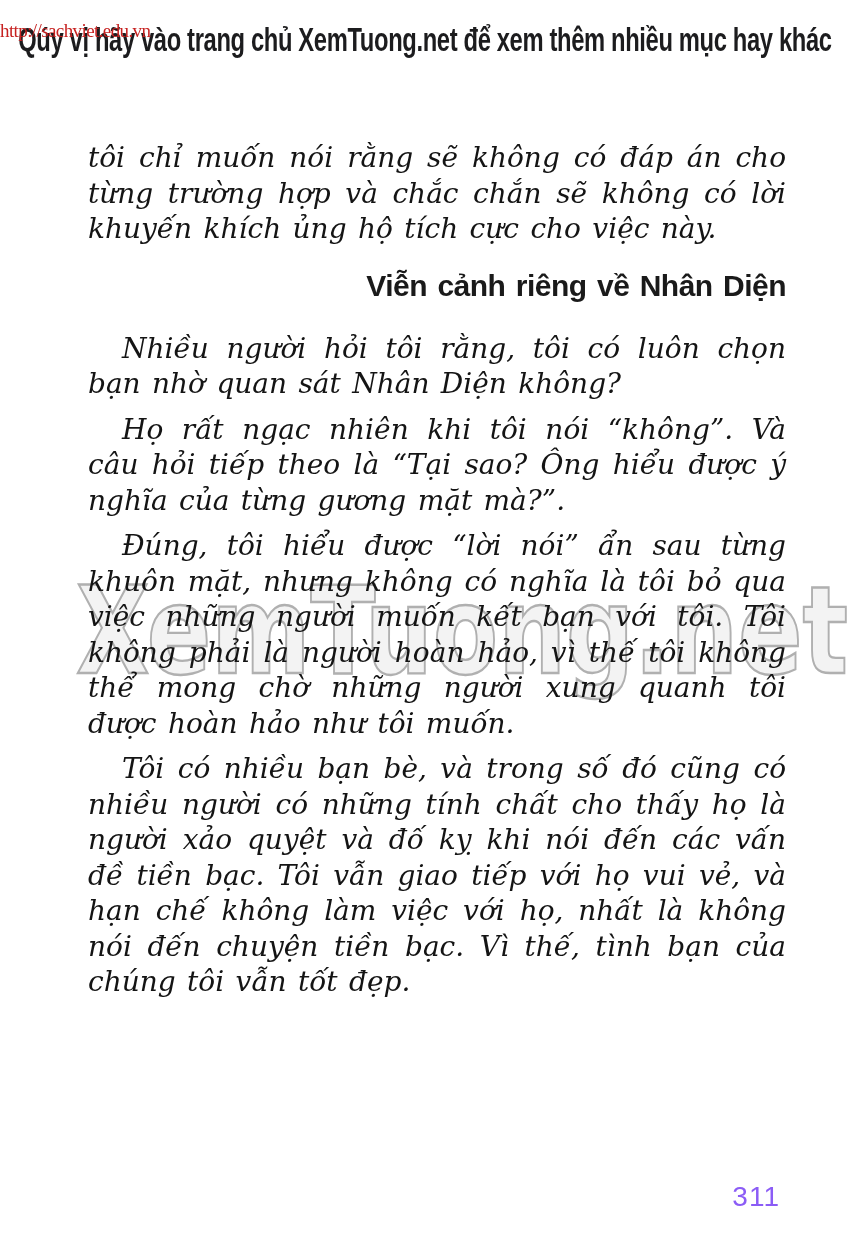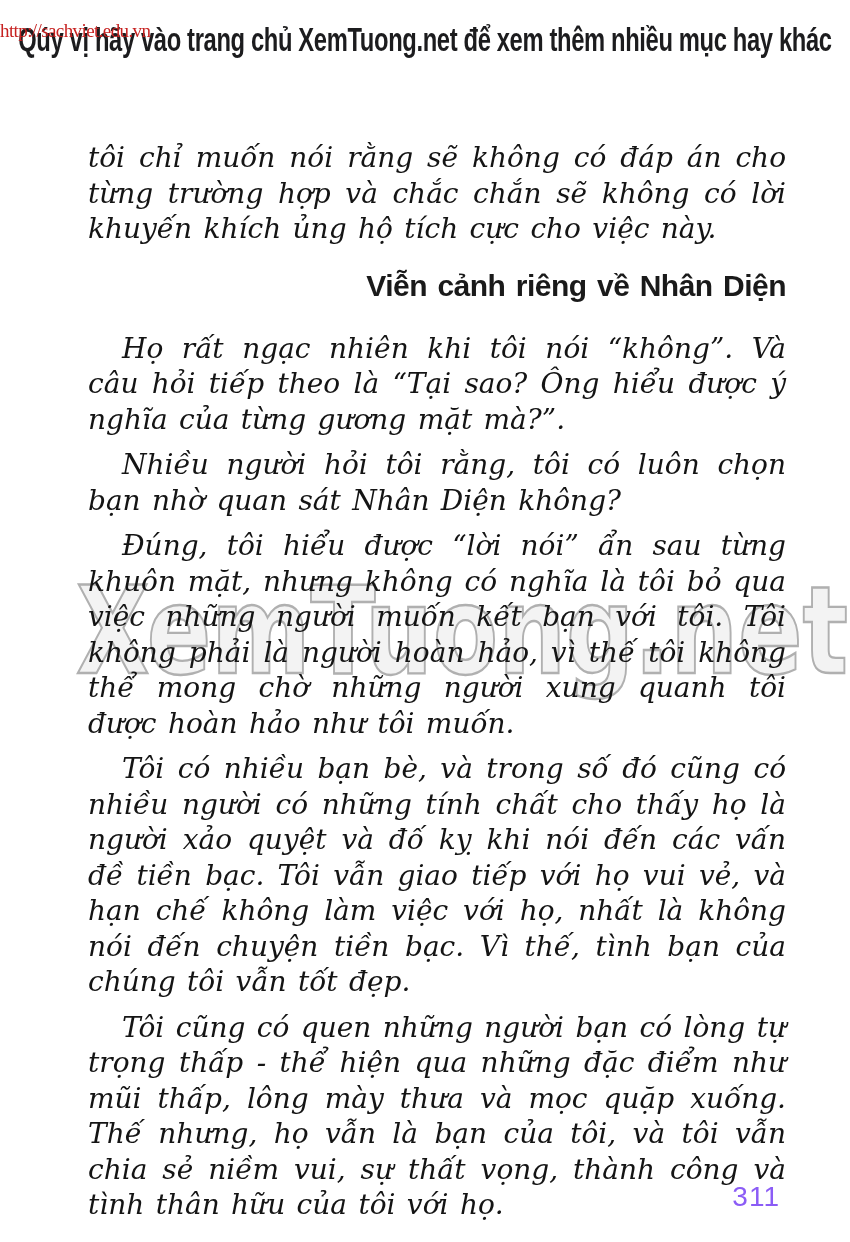--- a/index.html
+++ b/index.html
@@ -53,22 +53,21 @@
 
   <div class="header-url">http://sachviet.edu.vn</div>
 
   <svg class="watermark" width="800" height="160">
     <text x="8" y="112" textLength="772" lengthAdjust="spacingAndGlyphs" font-family="DejaVu Sans, sans-serif" font-weight="bold" font-size="122" fill="#eeeeee" fill-opacity="0.7" stroke="#b0b0b0" stroke-width="2.4">XemTuong.net</text>
   </svg>
 
   <div class="content">
     <p class="body-par no-indent">tôi chỉ muốn nói rằng sẽ không có đáp án cho từng trường hợp và chắc chắn sẽ không có lời khuyến khích ủng hộ tích cực cho việc này.</p>
     <h2 class="section-heading">Viễn cảnh riêng về Nhân Diện</h2>
+    <p class="body-par">Nhiều người hỏi tôi rằng, tôi có luôn chọn bạn nhờ quan sát Nhân Diện không?</p>
     <p class="body-par">Họ rất ngạc nhiên khi tôi nói “không”. Và câu hỏi tiếp theo là “Tại sao? Ông hiểu được ý nghĩa của từng gương mặt mà?”.</p>
-    <p class="body-par">Nhiều người hỏi tôi rằng, tôi có luôn chọn bạn nhờ quan sát Nhân Diện không?</p>
     <p class="body-par">Đúng, tôi hiểu được “lời nói” ẩn sau từng khuôn mặt, nhưng không có nghĩa là tôi bỏ qua việc những người muốn kết bạn với tôi. Tôi không phải là người hoàn hảo, vì thế tôi không thể mong chờ những người xung quanh tôi được hoàn hảo như tôi muốn.</p>
     <p class="body-par">Tôi có nhiều bạn bè, và trong số đó cũng có nhiều người có những tính chất cho thấy họ là người xảo quyệt và đố kỵ khi nói đến các vấn đề tiền bạc. Tôi vẫn giao tiếp với họ vui vẻ, và hạn chế không làm việc với họ, nhất là không nói đến chuyện tiền bạc. Vì thế, tình bạn của chúng tôi vẫn tốt đẹp.</p>
-    <p class="body-par">Tôi cũng có quen những người bạn có lòng tự trọng thấp - thể hiện qua những đặc điểm như mũi thấp, lông mày thưa và mọc quặp xuống. Thế nhưng, họ vẫn là bạn của tôi, và tôi vẫn chia sẻ niềm vui, sự thất vọng, thành công và tình thân hữu của tôi với họ.</p>
   </div>
 
   <div class="page-number">311</div>
 
 </div>
 
 </body></html>

